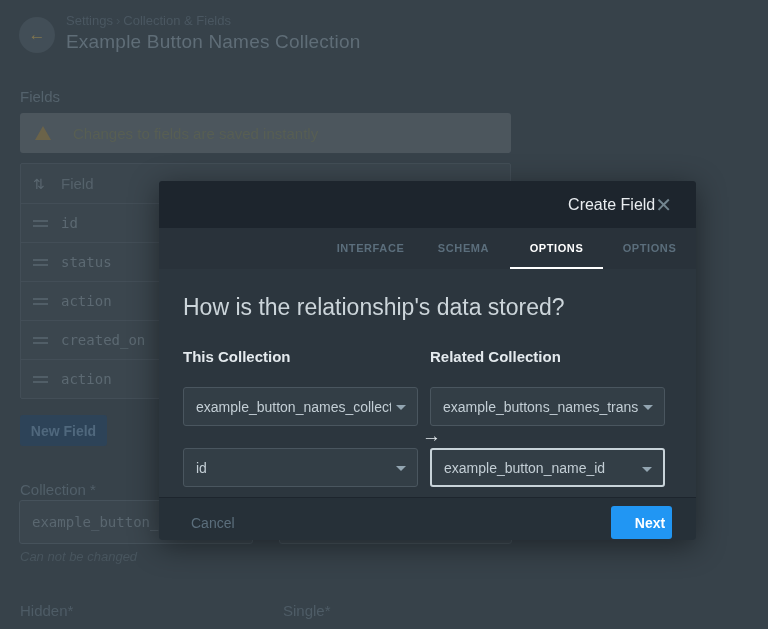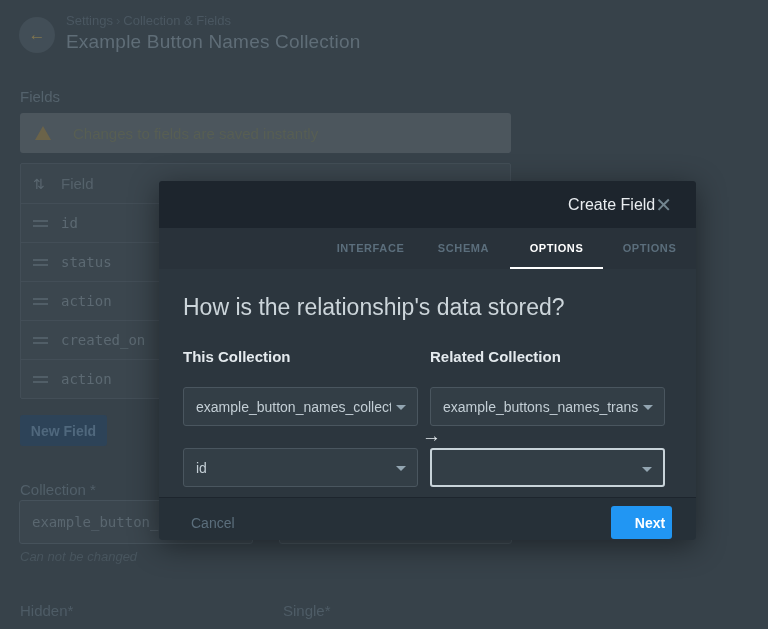--- a/index.html
+++ b/index.html
@@ -240,20 +240,21 @@
       <div class="dropdown">
         <span class="val">example_buttons_names_translations</span>
         <span class="caret"></span>
       </div>
 
       <div class="dropdown">
         <span class="val">id</span>
         <span class="caret"></span>
       </div>
       <div class="dropdown focused">
+        <span class="val">example_button_name_id</span>
         <span class="caret"></span>
       </div>
 
       <span class="rel-arrow">→</span>
     </div>
   </div>
 
   <div class="modal-footer">
     <span class="cancel-link">Cancel</span>
     <button class="next-btn">Next</button>

